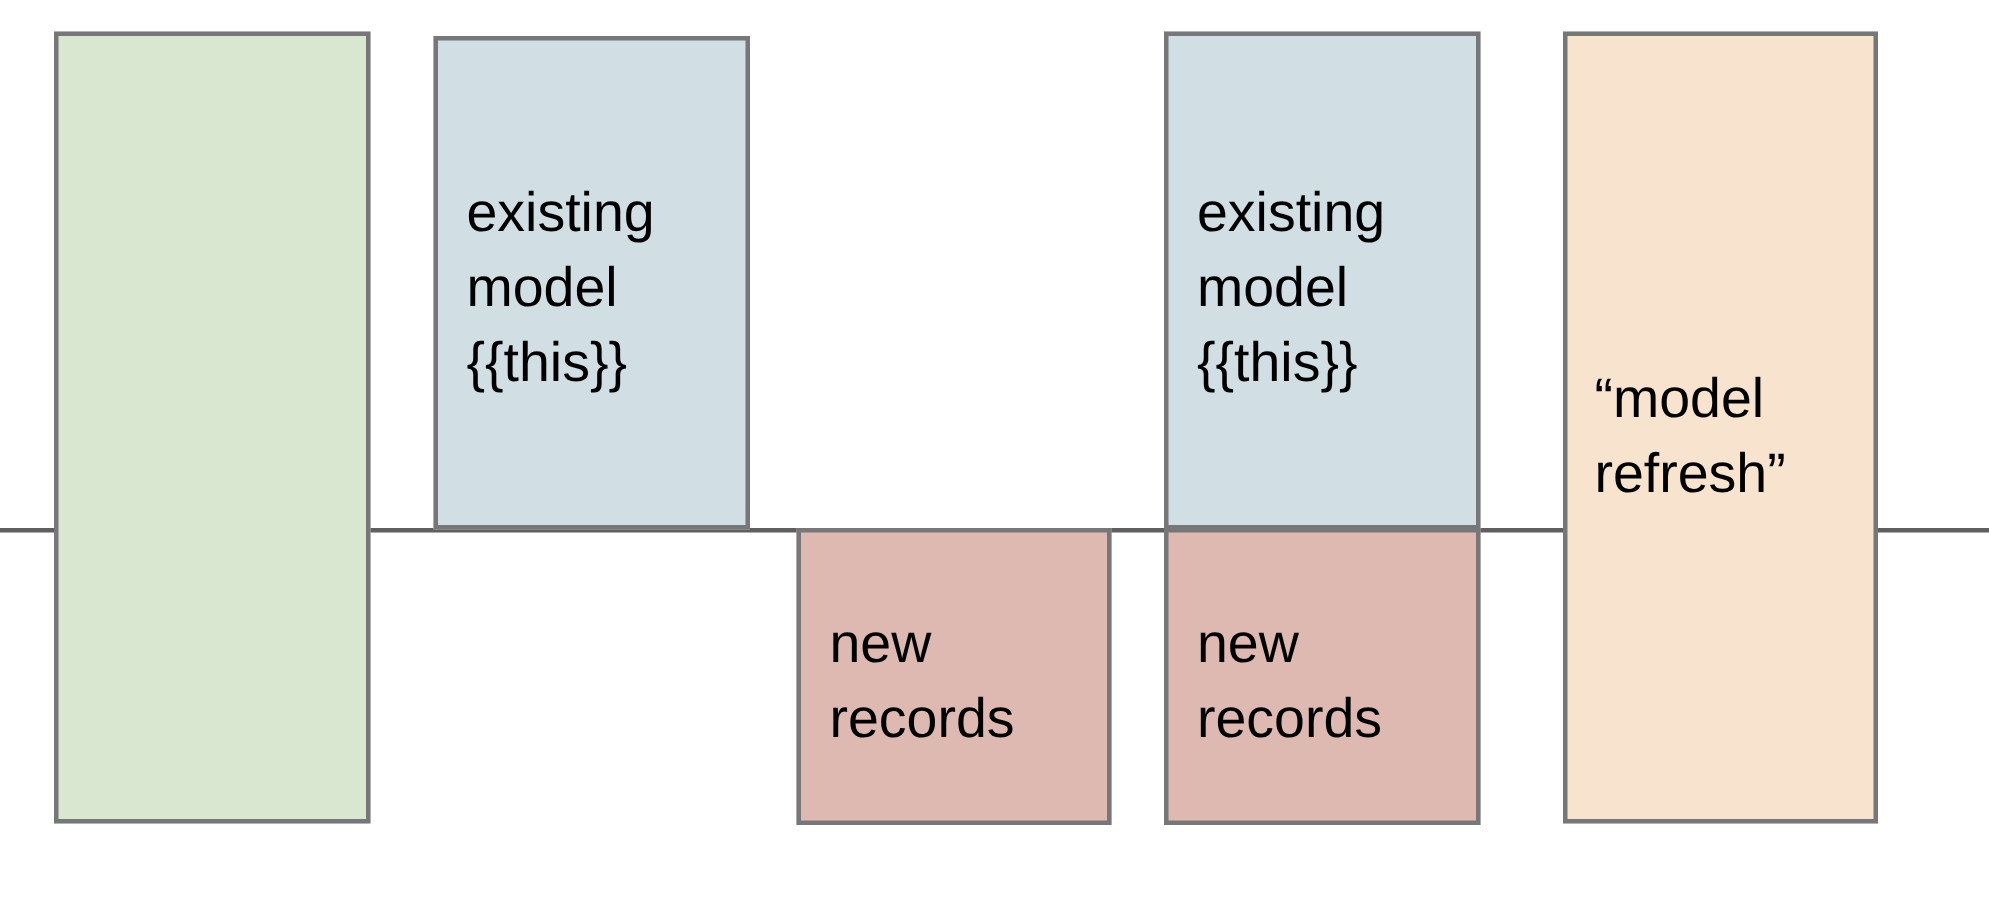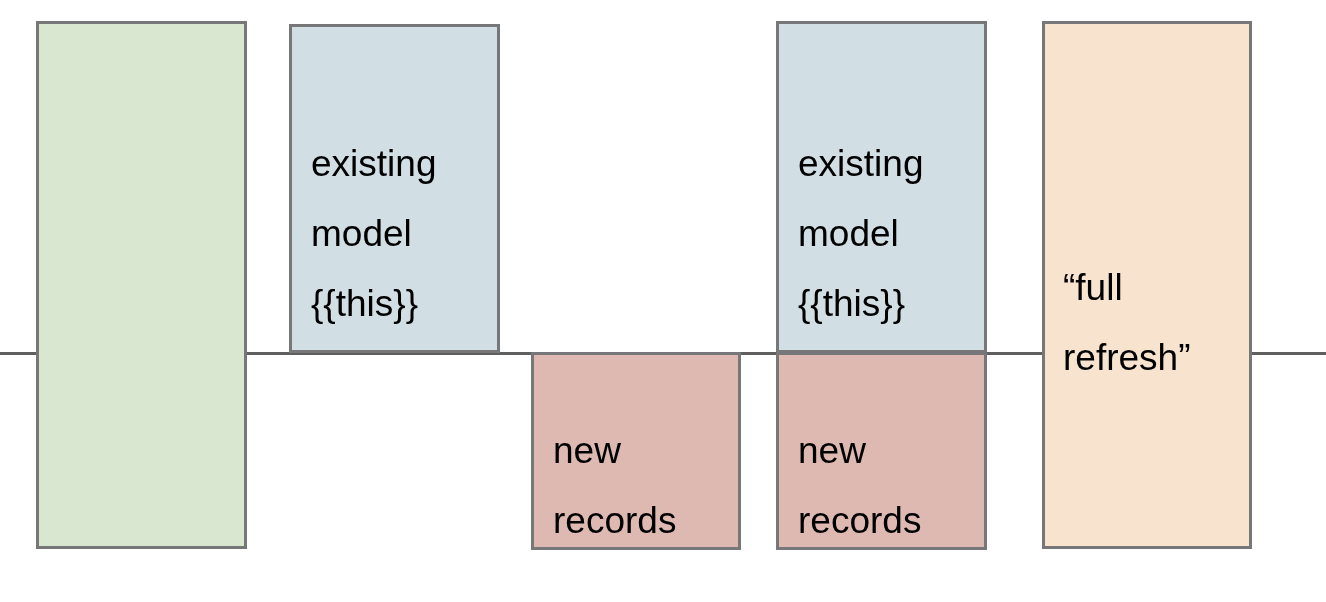--- a/index.html
+++ b/index.html
@@ -25,24 +25,23 @@
   .box {
     position: absolute;
     box-sizing: border-box;
     border: 3px solid #77777a;
     display: block;
   }
   .box-label {
     position: absolute;
     color: #000000;
     font-size: 37px;
-    line-height: 70px;
+    line-height: 50px;
     white-space: pre-line;
     letter-spacing: 0px;
-    margin-top: 12px;
   }
   
   .b-source     { left: 36px;   top: 21px;  width: 211px; height: 528px; background: #d9e7d0; }
   .l-source     { left: 57px;   top: 266px; width: 190px; }
 
   .b-model-1    { left: 289px;  top: 24px;  width: 211px; height: 329px; background: #d1dee3; }
   .l-model-1    { left: 311px;  top: 117px; width: 190px; }
 
   .b-newrec-1   { left: 531px;  top: 352px; width: 210px; height: 198px; background: #ddb9b2; }
   .l-newrec-1   { left: 553px;  top: 404px; width: 190px; }
@@ -77,16 +76,16 @@
   <div class="box b-model-2"></div>
   <div class="box-label l-model-2">existing
 model
 {{this}}</div>
 
   <div class="box b-newrec-2"></div>
   <div class="box-label l-newrec-2">new
 records</div>
 
   <div class="box b-refresh"></div>
-  <div class="box-label l-refresh">“full
+  <div class="box-label l-refresh">“model
 refresh”</div>
 
 </div>
 
 </body></html>

